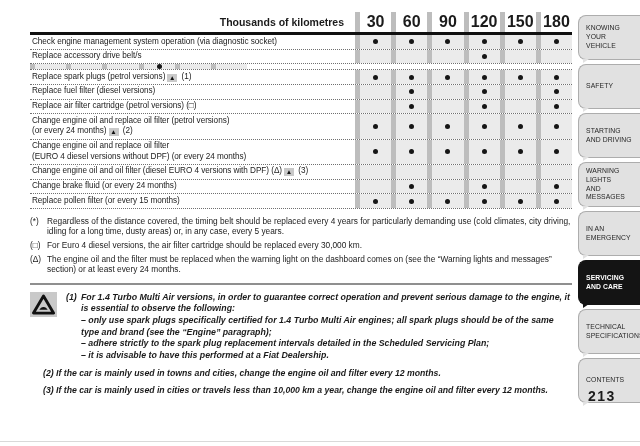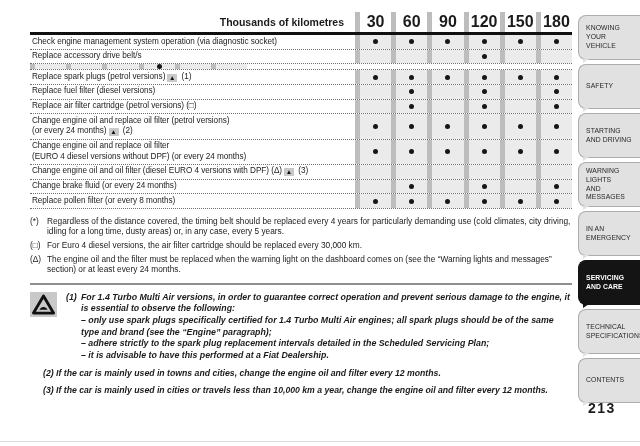--- a/index.html
+++ b/index.html
@@ -83,21 +83,21 @@
     color:#262626; white-space:pre-line; text-transform:uppercase;
   }
   .tab::after {
     content:""; position:absolute; left:4px; bottom:-4px; width:0; height:0;
     border-top:4px solid var(--tab-bg); border-right:6px solid transparent;
   }
   .tab.active { background:var(--active-tab); border-color:var(--active-tab); color:#ffffff; font-weight:bold; }
   .tab.active::after { border-top-color:var(--active-tab); }
 
   .page-num {
-    position:absolute; left:588px; top:400px;
+    position:absolute; left:588px; top:388px;
     font-size:14px; font-weight:bold; letter-spacing:1.5px;
   }
   .bottom-rule { position:absolute; left:0; right:0; bottom:4px; height:1px; background:#d9d9d9; }
 </style>
 </head>
 <body>
 
 <div class="main">
 
   <div class="srv-table">
@@ -317,21 +317,21 @@
             </div>
             <div class="cell"></div>
             <div class="cell">
               <span class="dot"></span>
             </div>
           </div>
   </div>
 
   <div class="t-row">
     <div class="row-label">
-            <span class="lbl-line">Replace pollen filter (or every 8 months)</span>
+            <span class="lbl-line">Replace pollen filter (or every 15 months)</span>
           </div>
     <div class="row-grid">
             <div class="cell">
               <span class="dot"></span>
             </div>
             <div class="cell">
               <span class="dot"></span>
             </div>
             <div class="cell">
               <span class="dot"></span>

